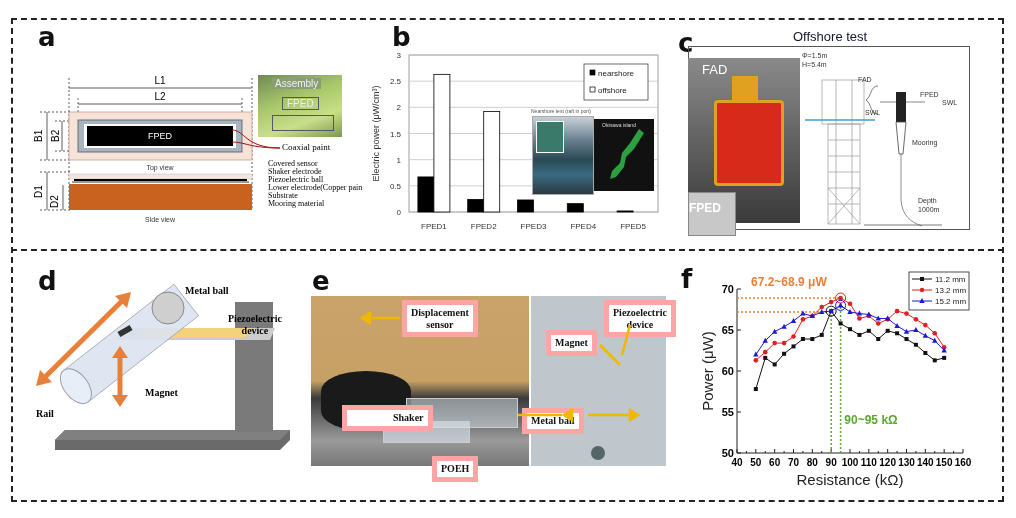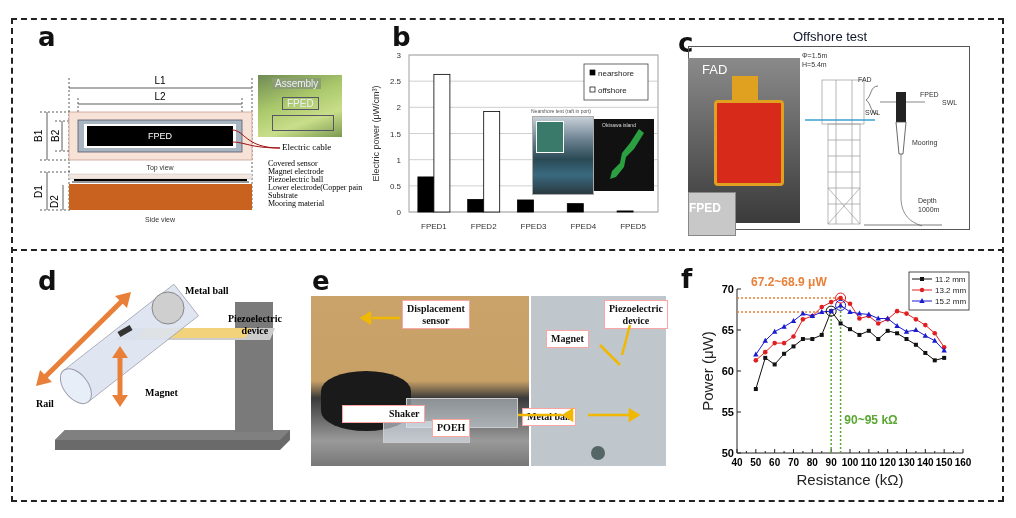--- a/index.html
+++ b/index.html
@@ -3,21 +3,21 @@
 <meta charset="utf-8">
 <style>
   html,body{margin:0;padding:0;background:#fff;}
   body{width:1016px;height:518px;position:relative;overflow:hidden;font-family:"Liberation Sans",sans-serif;}
   .abs{position:absolute;}
   .frame{position:absolute;border:2px dashed #222;box-sizing:border-box;}
   .divider{position:absolute;border-top:2px dashed #222;}
   .plabel{position:absolute;font-family:"DejaVu Sans",sans-serif;font-weight:bold;font-size:26px;color:#111;line-height:1;}
   .serif{font-family:"Liberation Serif",serif;}
   svg text{font-family:"Liberation Sans",sans-serif;}
-  .callout{position:absolute;background:#fff;border:1px solid #fca5a5;font-family:"Liberation Serif",serif;font-weight:bold;font-size:10px;text-align:center;padding:2px 4px;line-height:1.15;color:#111;}
+  .callout{position:absolute;background:#fff;border:5px solid #fca5a5;font-family:"Liberation Serif",serif;font-weight:bold;font-size:10px;text-align:center;padding:2px 4px;line-height:1.15;color:#111;}
 </style>
 </head>
 <body>
 
 <div class="frame" style="left:11px;top:18px;width:993px;height:484px;"></div>
 <div class="divider" style="left:11px;top:249px;width:993px;"></div>
 
 <div class="plabel" style="left:38px;top:24px;">a</div>
 <svg class="abs" style="left:30px;top:70px;" width="345" height="160" viewBox="0 0 345 160">
 
@@ -60,24 +60,24 @@
   <rect x="42" y="111" width="177" height="2" fill="#999"></rect>
   <rect x="39" y="114" width="183" height="26" fill="#c8621e"></rect>
   <text x="130" y="152" font-size="7" text-anchor="middle" fill="#333">Side view</text>
 </svg>
 
 <div class="abs" style="left:258px;top:75px;width:84px;height:62px;border-radius:0;background:linear-gradient(160deg,#6f8a55,#a9c86a 40%,#c9de8a 70%,#7a9a50);overflow:hidden;">
   <div class="abs" style="left:14px;top:3px;font-size:10px;color:#eef;background:#8a9e70;padding:0 3px;">Assembly</div>
   <div class="abs" style="left:24px;top:22px;font-size:10px;color:#eef;border:1px solid #556;padding:0 4px;">FPED</div>
   <div class="abs" style="left:14px;top:40px;width:60px;height:14px;border:1px solid #556;"></div>
 </div>
-<div class="abs serif" style="left:282px;top:142px;font-size:9px;">Electric cable</div>
+<div class="abs serif" style="left:282px;top:142px;font-size:9px;">Coaxial paint</div>
 <div class="abs serif" style="left:268px;top:160px;font-size:8px;line-height:8px;">
   <div>Covered sensor</div>
-  <div>Magnet electrode</div>
+  <div>Shaker electrode</div>
   <div>Piezoelectric ball</div>
   <div>Lower electrode(Copper pain</div>
   <div>Substrate</div>
   <div>Mooring material</div>
 </div>
 
 <div class="plabel" style="left:392px;top:24px;">b</div>
 <svg id="chart-b" class="abs" style="left:370px;top:40px;" width="300" height="200">
     <rect x="39" y="15" width="249" height="157" fill="#fff" stroke="#888" stroke-width="0.8"></rect>
     <line x1="39" x2="288" y1="172" y2="172" stroke="#bbb" stroke-width="0.7"></line>
@@ -187,37 +187,37 @@
   <line x1="100" y1="85" x2="100" y2="128" stroke="#e8803a" stroke-width="5"></line>
   <polygon points="92,88 108,88 100,76" fill="#e8803a"></polygon>
   <polygon points="92,125 108,125 100,137" fill="#e8803a"></polygon>
 </svg>
 <div class="abs serif" style="left:185px;top:285px;font-size:10px;font-weight:bold;">Metal ball</div>
 <div class="abs serif" style="left:228px;top:313px;font-size:10px;font-weight:bold;text-align:center;line-height:12px;">
   <div>Piezoelectric</div>
   <div>device</div>
 </div>
 <div class="abs serif" style="left:145px;top:387px;font-size:10px;font-weight:bold;">Magnet</div>
-<div class="abs serif" style="left:36px;top:398px;font-size:10px;font-weight:bold;">Rail</div>
+<div class="abs serif" style="left:36px;top:408px;font-size:10px;font-weight:bold;">Rail</div>
 
 <div class="plabel" style="left:312px;top:268px;">e</div>
 <div class="abs" style="left:311px;top:296px;width:218px;height:170px;background:linear-gradient(180deg,#c9a36a 0%,#c7a066 50%,#3a3a3a 60%,#9a9a9a 85%,#777 100%);overflow:hidden;">
   <div class="abs" style="left:10px;top:75px;width:90px;height:60px;border-radius:45px/20px;background:#1a1a1a;"></div>
   <div class="abs" style="left:95px;top:102px;width:110px;height:28px;background:rgba(220,230,240,0.5);border:1px solid #ccc;"></div>
   <div class="abs" style="left:72px;top:125px;width:85px;height:20px;background:rgba(220,230,240,0.6);border:1px solid #ccc;"></div>
 </div>
 <div class="abs" style="left:531px;top:296px;width:135px;height:170px;background:#bfc6cc;overflow:hidden;">
   <div class="abs" style="left:60px;top:150px;width:14px;height:14px;border-radius:7px;background:#566;"></div>
 </div>
 <div class="callout" style="left:402px;top:300px;">
   <div>Displacement</div>
   <div>sensor</div>
 </div>
 <div class="callout" style="left:342px;top:405px;padding-left:46px;">Shaker</div>
-<div class="callout" style="left:432px;top:419px;">POEH</div>
+<div class="callout" style="left:432px;top:456px;">POEH</div>
 <div class="callout" style="left:522px;top:408px;">Metal ball</div>
 <div class="callout" style="left:546px;top:330px;">Magnet</div>
 <div class="callout" style="left:604px;top:300px;">
   <div>Piezoelectric</div>
   <div>device</div>
 </div>
 <svg class="abs" style="left:300px;top:255px;" width="400" height="220">
   <g stroke="#f0b800" stroke-width="2.5" fill="#f0b800">
     <line x1="100" y1="63" x2="72" y2="63"></line>
       <polygon points="70,58 62,63 70,68"></polygon>

